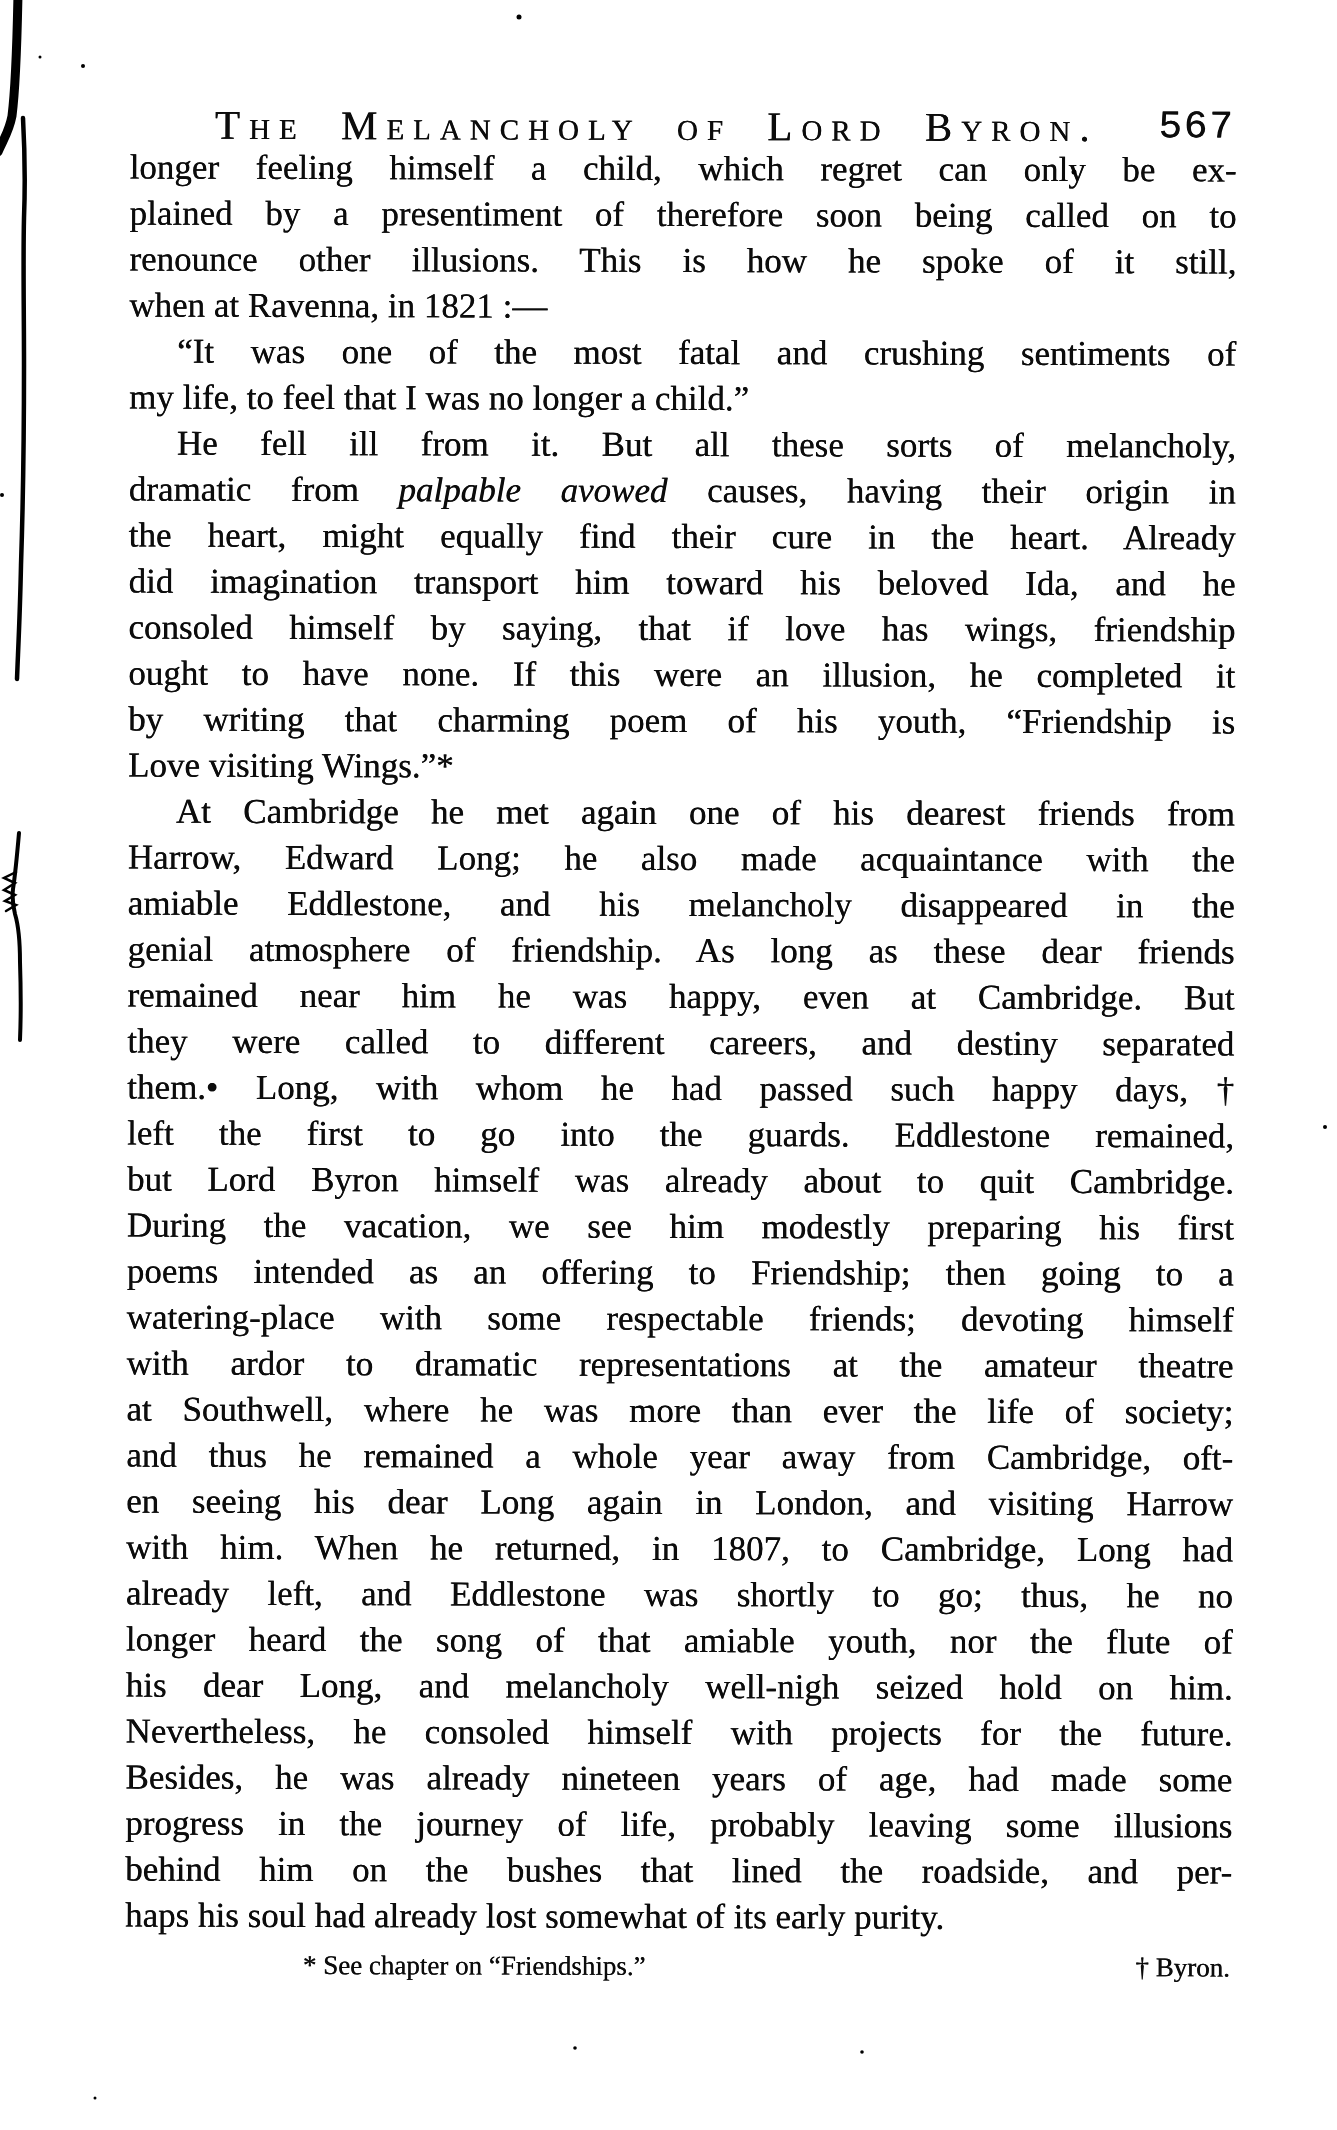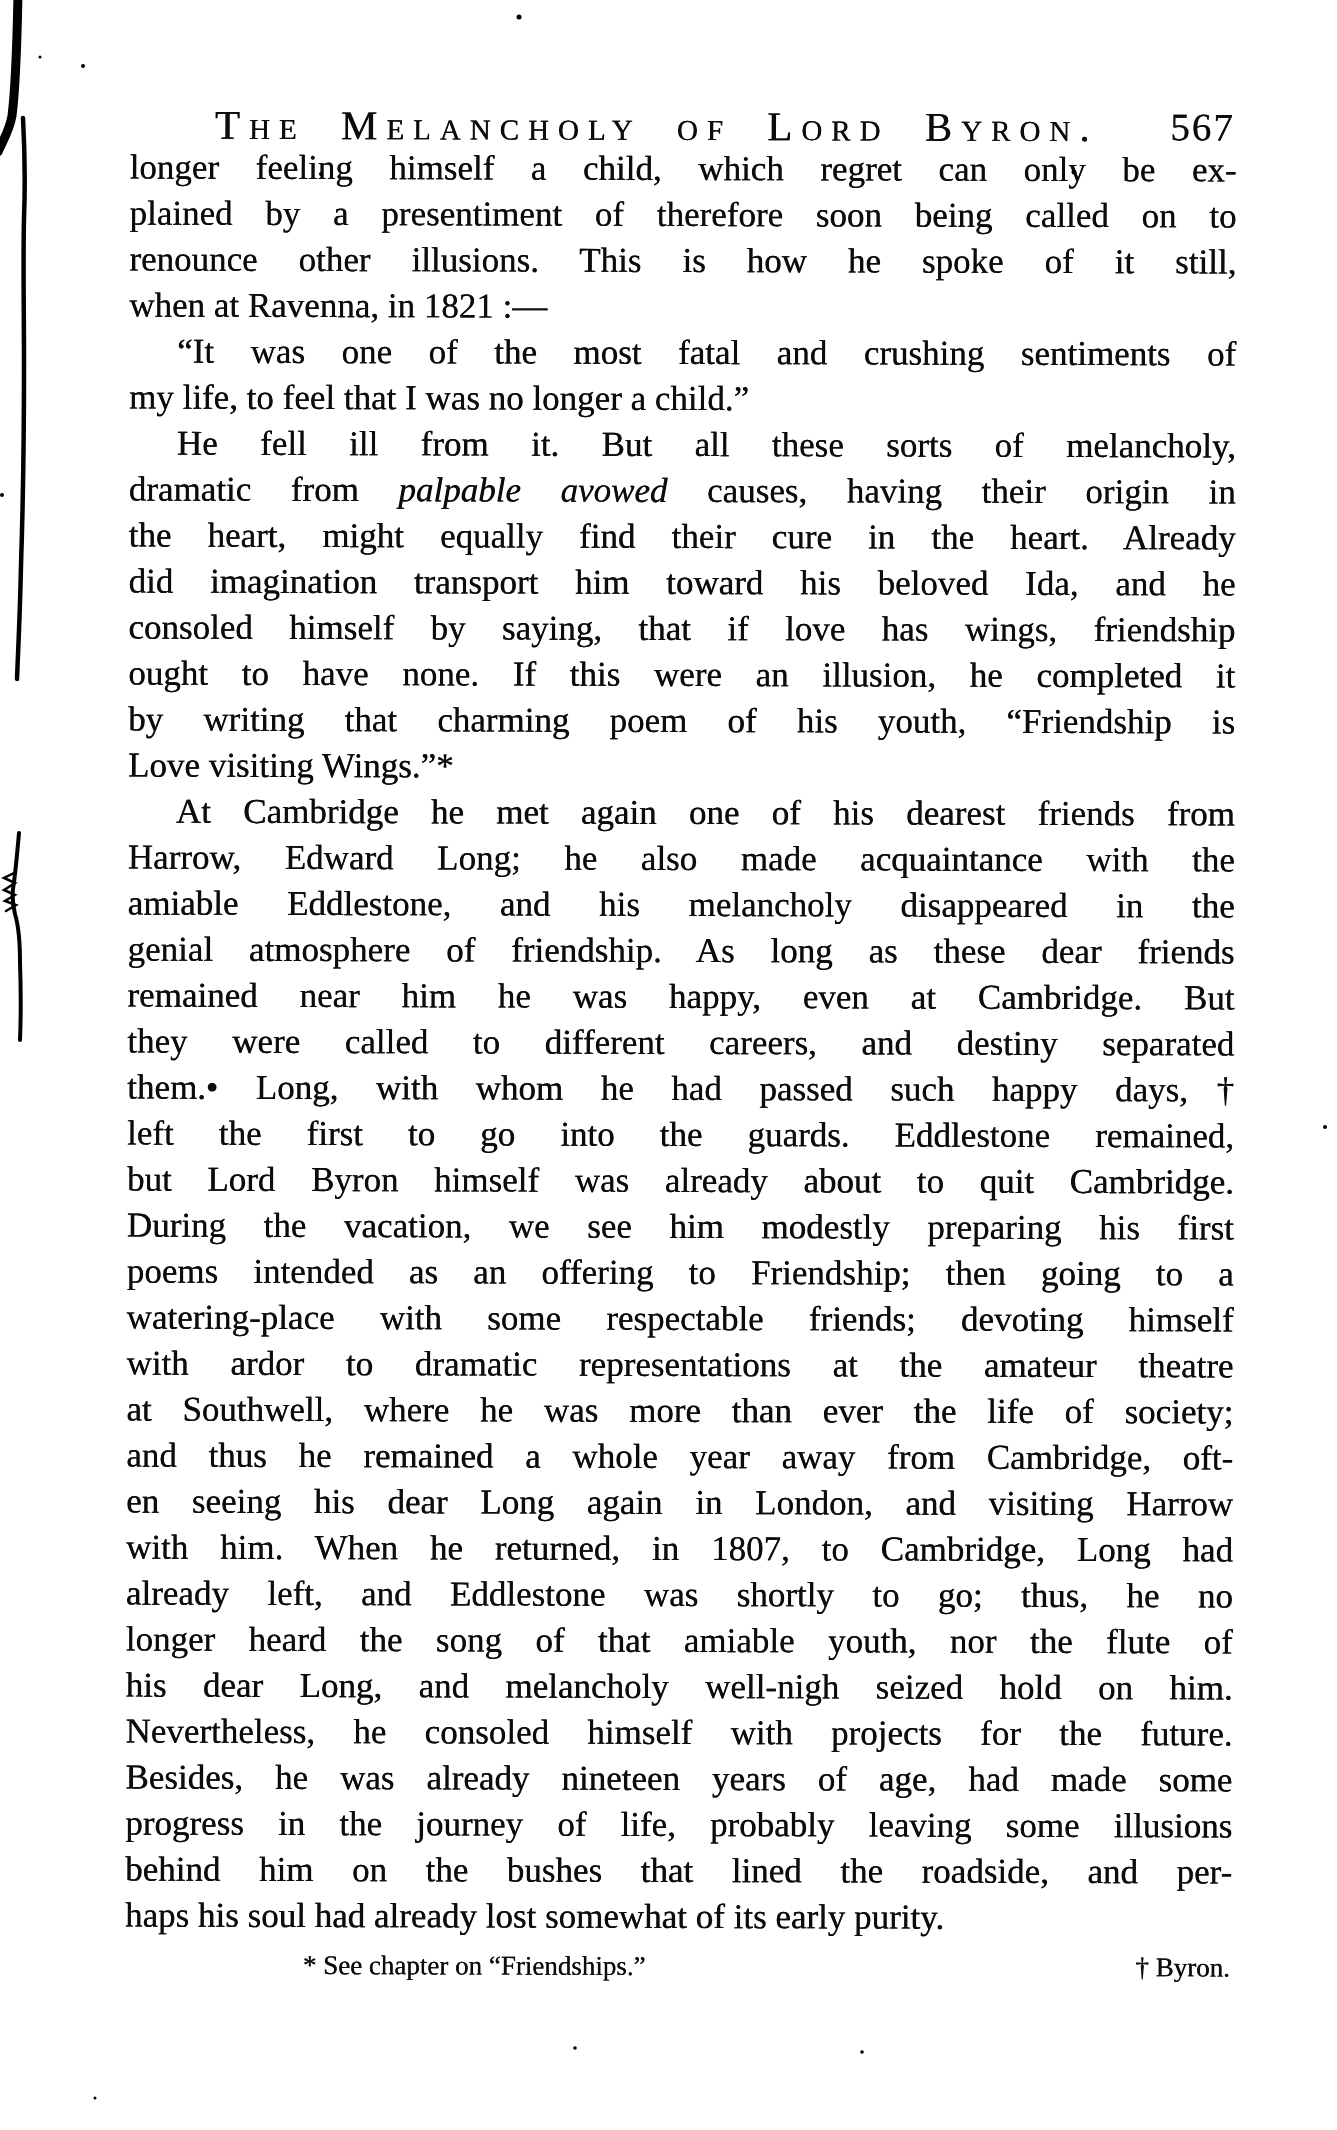--- a/index.html
+++ b/index.html
@@ -31,20 +31,21 @@
     font-size: 41px;
     letter-spacing: 9px;
     word-spacing: 16px;
     text-shadow: 0.4px 0 0 currentColor;
   }
   .page-number {
     position: absolute; right: 2px;
     font-size: 39px;
     letter-spacing: 2px;
     text-shadow: 0.4px 0 0 currentColor;
+    font-family: Liberation Mono, monospace;
   }
   .text-block {
     position: absolute;
     top: 146px; left: 130px; width: 1107px;
   }
   .line {
     height: 46px;
     line-height: 46px;
     font-size: 35px;
     text-align: justify;

